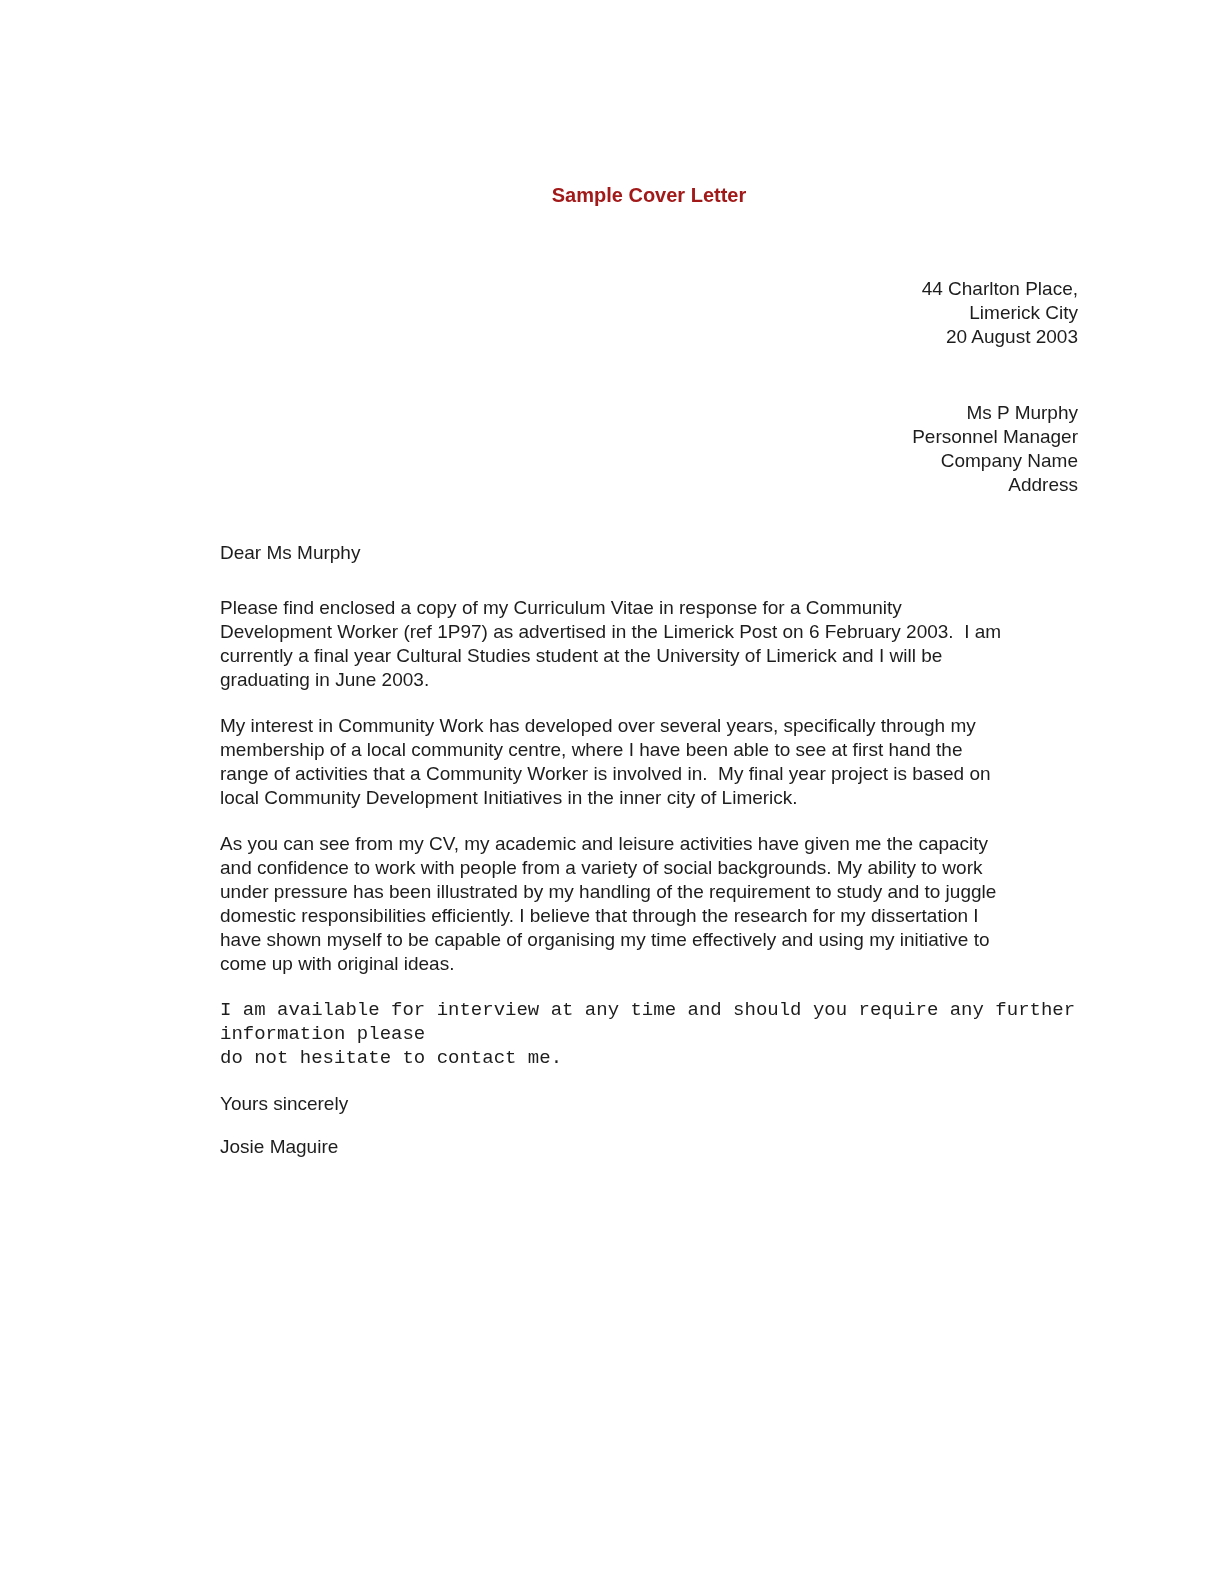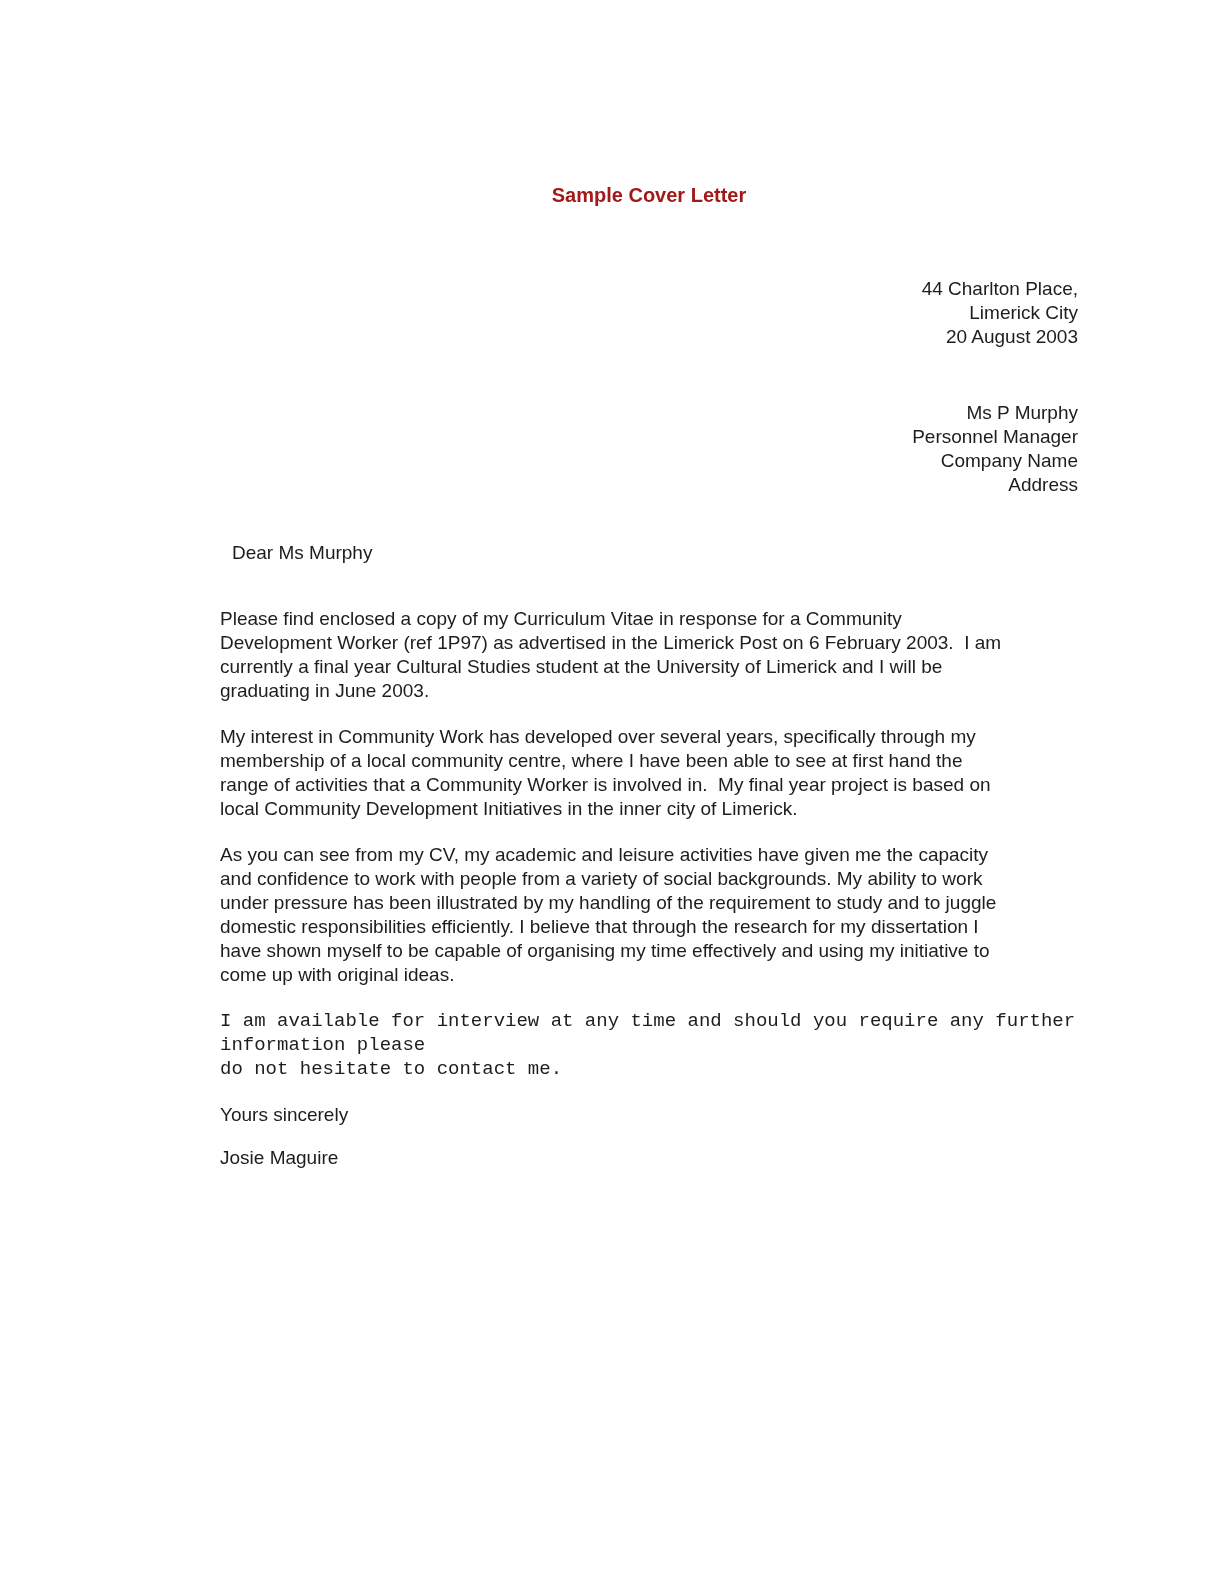--- a/index.html
+++ b/index.html
@@ -43,23 +43,22 @@
   .sender-block {
     margin-top: 70px;
     text-align: right;
   }
   .recipient-block {
     margin-top: 52px;
     text-align: right;
   }
   .salutation {
     margin-top: 44px;
-    margin-left: 12px;
   }
-  .para-1 { margin-top: 42px; }
+  .para-1 { margin-top: 31px; }
   .para-2 { margin-top: 22px; }
   .para-3 { margin-top: 22px; }
   .para-4 { margin-top: 22px; font-family: Liberation Mono, monospace; }
   .closing { margin-top: 22px; }
   .signature { margin-top: 19px; }
 </style>
 </head>
 <body>
 
 <div class="page">

